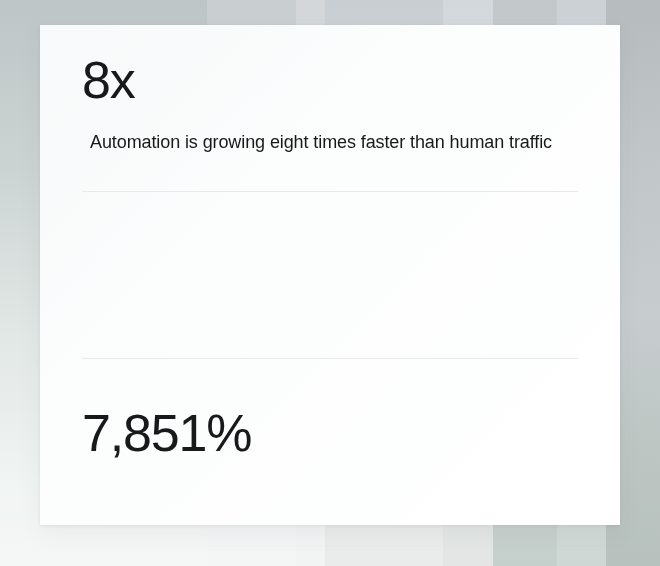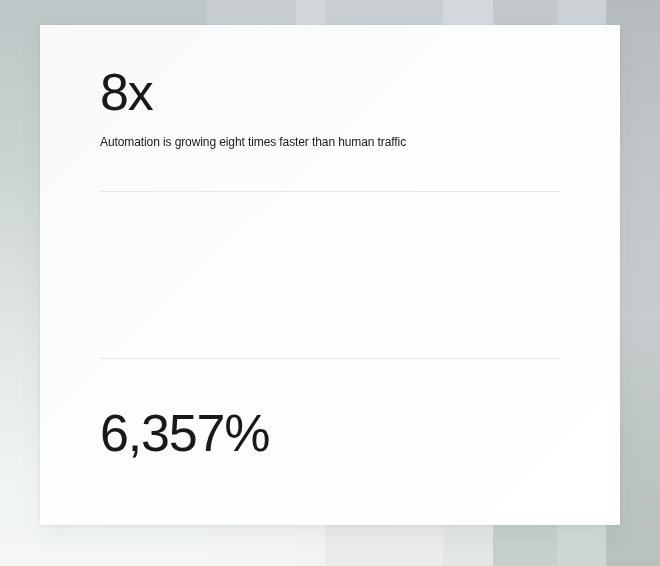--- a/index.html
+++ b/index.html
@@ -51,21 +51,21 @@
   
   .card {
     position: absolute;
     left: 40px;
     top: 25px;
     width: 580px;
     height: 500px;
     background: linear-gradient(135deg, #f7f9fa 0%, #fcfdfd 40%, #ffffff 100%);
     box-shadow: 0 1px 3px rgba(90,100,105,0.10), 0 8px 22px rgba(90,100,105,0.07);
     box-sizing: border-box;
-    padding: 0 60px;
+    padding: 0 42px;
   }
 
   .stats {
     display: flex;
     flex-direction: column;
     height: 100%;
   }
 
   .stat {
     flex: 1 1 0;
@@ -80,25 +80,25 @@
     font-size: 52px;
     font-weight: 500;
     letter-spacing: -1.2px;
     line-height: 1.02;
     margin: 0 0 16px 0;
   }
 
   .stat-label {
     color: #17191a;
     font-family: "Liberation Sans", sans-serif;
-    font-size: 12px;
+    font-size: 18px;
     font-weight: 400;
     letter-spacing: -0.1px;
     line-height: 1.3;
-    margin: 0;
+    margin: 8px;
   }
 
   .divider {
     height: 1px;
     background: #e7e9eb;
     flex: 0 0 1px;
   }
 </style>
 </head>
 <body>
@@ -127,19 +127,19 @@
       </div>
 
       <div class="divider"></div>
 
       <div class="stat">
       </div>
 
       <div class="divider"></div>
 
       <div class="stat">
-        <div class="stat-value">6,357%</div>
+        <div class="stat-value">7,851%</div>
       </div>
 
     </div>
   </div>
 
 </div>
 
 </body></html>

